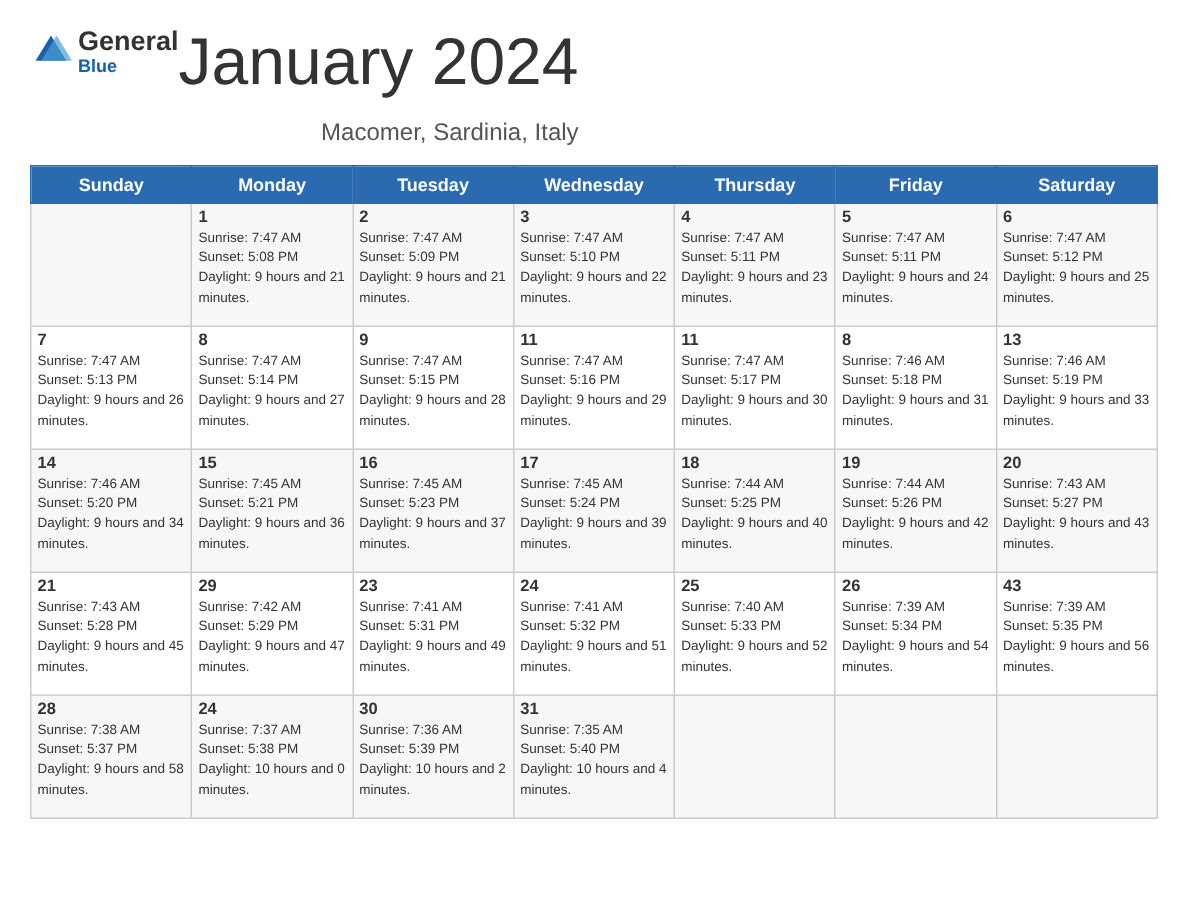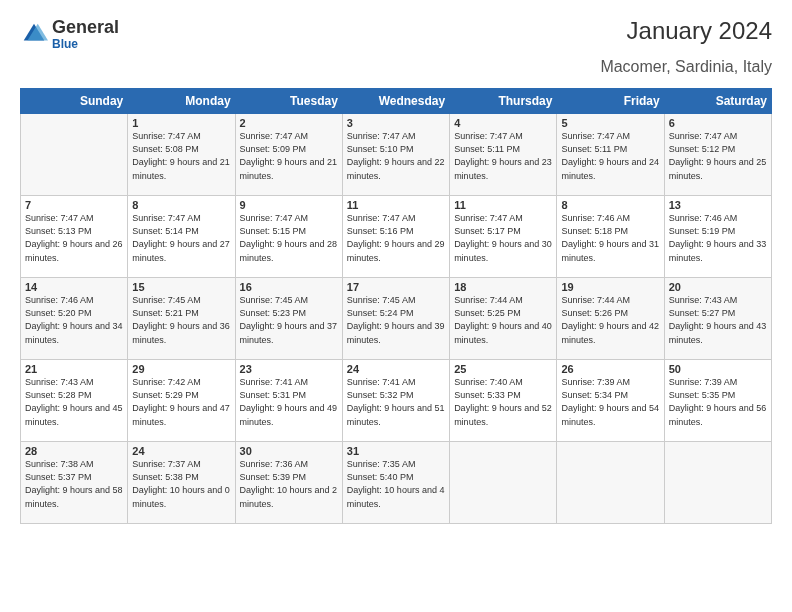--- a/index.html
+++ b/index.html
@@ -9,21 +9,21 @@
       width: 792px;
       height: 612px;
       overflow: hidden;
     }
     .container {
       width: 792px;
       padding: 18px 20px 10px 20px;
     }
     .header {
       display: flex;
-      justify-content: space-between;
+      justify-content: flex-start;
       align-items: flex-start;
       margin-bottom: 12px;
     }
     .logo {
       display: flex;
       align-items: center;
       gap: 4px;
     }
     .logo-text {
       display: flex;
@@ -41,42 +41,42 @@
       color: #1a5fa8;
     }
     .logo-icon {
       width: 28px;
       height: 28px;
     }
     .title-block {
       text-align: right;
     }
     .month-title {
-      font-size: 24px;
+      font-size: 44px;
       font-weight: 300;
       color: #333;
       line-height: 1.1;
     }
     .location {
       font-size: 16px;
       color: #555;
       margin-top: 14px;
     }
     table {
       width: 100%;
       border-collapse: collapse;
       table-layout: fixed;
     }
     thead tr th {
       background-color: #2a6ab1;
       color: #fff;
       font-size: 12px;
       font-weight: bold;
       padding: 5px 4px;
-      text-align: right;
+      text-align: center;
       border: 1px solid #2a6ab1;
     }
     tbody tr td {
       vertical-align: top;
       font-size: 9.5px;
       color: #333;
       padding: 3px 4px;
       border: 1px solid #ccc;
       height: 82px;
       background: #fff;
@@ -242,21 +242,21 @@
           </td>
           <td>
             <span class="day-number">25</span>
             <div class="day-info">Sunrise: 7:40 AM<br>Sunset: 5:33 PM<br>Daylight: 9 hours and 52 minutes.</div>
           </td>
           <td>
             <span class="day-number">26</span>
             <div class="day-info">Sunrise: 7:39 AM<br>Sunset: 5:34 PM<br>Daylight: 9 hours and 54 minutes.</div>
           </td>
           <td>
-            <span class="day-number">50</span>
+            <span class="day-number">43</span>
             <div class="day-info">Sunrise: 7:39 AM<br>Sunset: 5:35 PM<br>Daylight: 9 hours and 56 minutes.</div>
           </td>
         </tr>
         <tr>
           <td>
             <span class="day-number">28</span>
             <div class="day-info">Sunrise: 7:38 AM<br>Sunset: 5:37 PM<br>Daylight: 9 hours and 58 minutes.</div>
           </td>
           <td>
             <span class="day-number">24</span>

